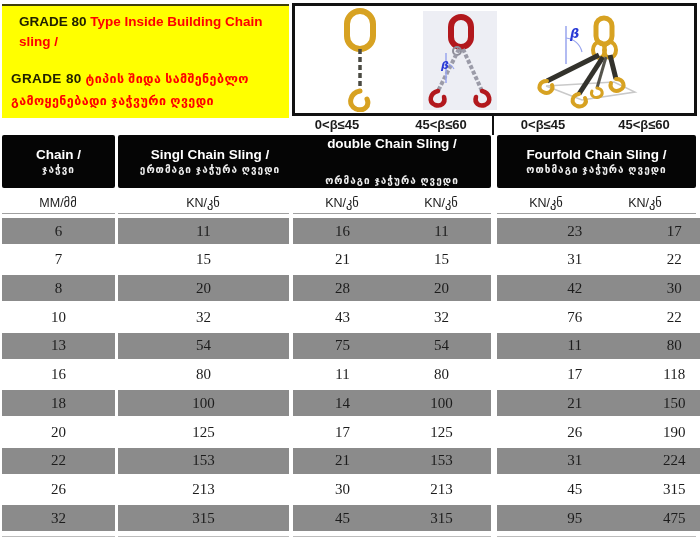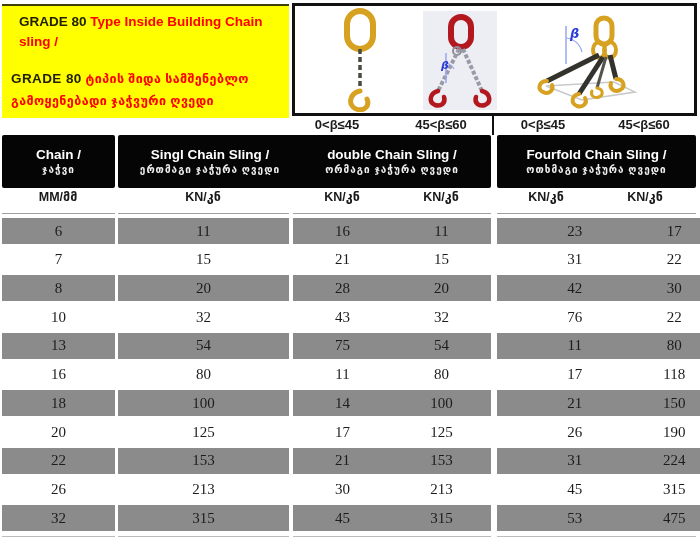--- a/index.html
+++ b/index.html
@@ -22,28 +22,28 @@
   
   .beta-label{position:absolute;top:117px;transform:translateX(-50%);
               font-weight:bold;font-size:13px;color:#1a1a1a;white-space:nowrap;}
   .beta-divider{position:absolute;left:492px;top:115px;width:2px;height:20px;background:#111;}
 
   
   .hbox{position:absolute;top:135px;height:53px;background:#050505;border-radius:2px;
         display:flex;flex-direction:column;align-items:center;justify-content:center;box-sizing:border-box;}
   .hb1{left:2px;width:113px;}
   .hb2{left:118px;width:184px;}
-  .hb3{left:293px;width:198px;}
+  .hb3{left:293px;width:198px;justify-content:space-between;}
   .hb4{left:497px;width:199px;}
   .hen{color:#ffffff;font-weight:bold;font-size:13.5px;line-height:17px;white-space:nowrap;}
   .hka{color:#efefef;font-weight:bold;font-size:10px;letter-spacing:1px;line-height:14px;white-space:nowrap;}
 
   
-  .unit{position:absolute;top:189px;transform:translateX(-50%);
-        font-weight:bold;font-size:12.5px;color:#1a1a1a;white-space:nowrap;}
+  .unit{position:absolute;top:195px;transform:translateX(-50%);
+        font-weight:normal;font-size:12.5px;color:#1a1a1a;white-space:nowrap;}
   .rule{position:absolute;height:1px;background:#a0a0a0;}
   .rule.u{top:213px;}
   .rule.b{top:536px;background:#bcbcbc;}
   .rx1{left:2px;width:113px;}
   .rx2{left:118px;width:171px;}
   .rx3{left:293px;width:198px;}
   .rx4{left:497px;width:199px;}
 
   
   .rows{position:absolute;left:0;top:217px;width:700px;height:316px;display:flex;flex-direction:column;}
@@ -308,21 +308,21 @@
           <span class="val">32</span>
         </div>
         <div class="bar g2">
           <span class="val">315</span>
         </div>
         <div class="bar g3">
           <span class="val">45</span>
           <span class="val">315</span>
         </div>
         <div class="bar g4">
-          <span class="val">53</span>
+          <span class="val">95</span>
           <span class="val">475</span>
         </div>
       </div>
     </div>
 
   <div class="rule b rx1"></div>
   <div class="rule b rx2"></div>
   <div class="rule b rx3"></div>
   <div class="rule b rx4"></div>
 

